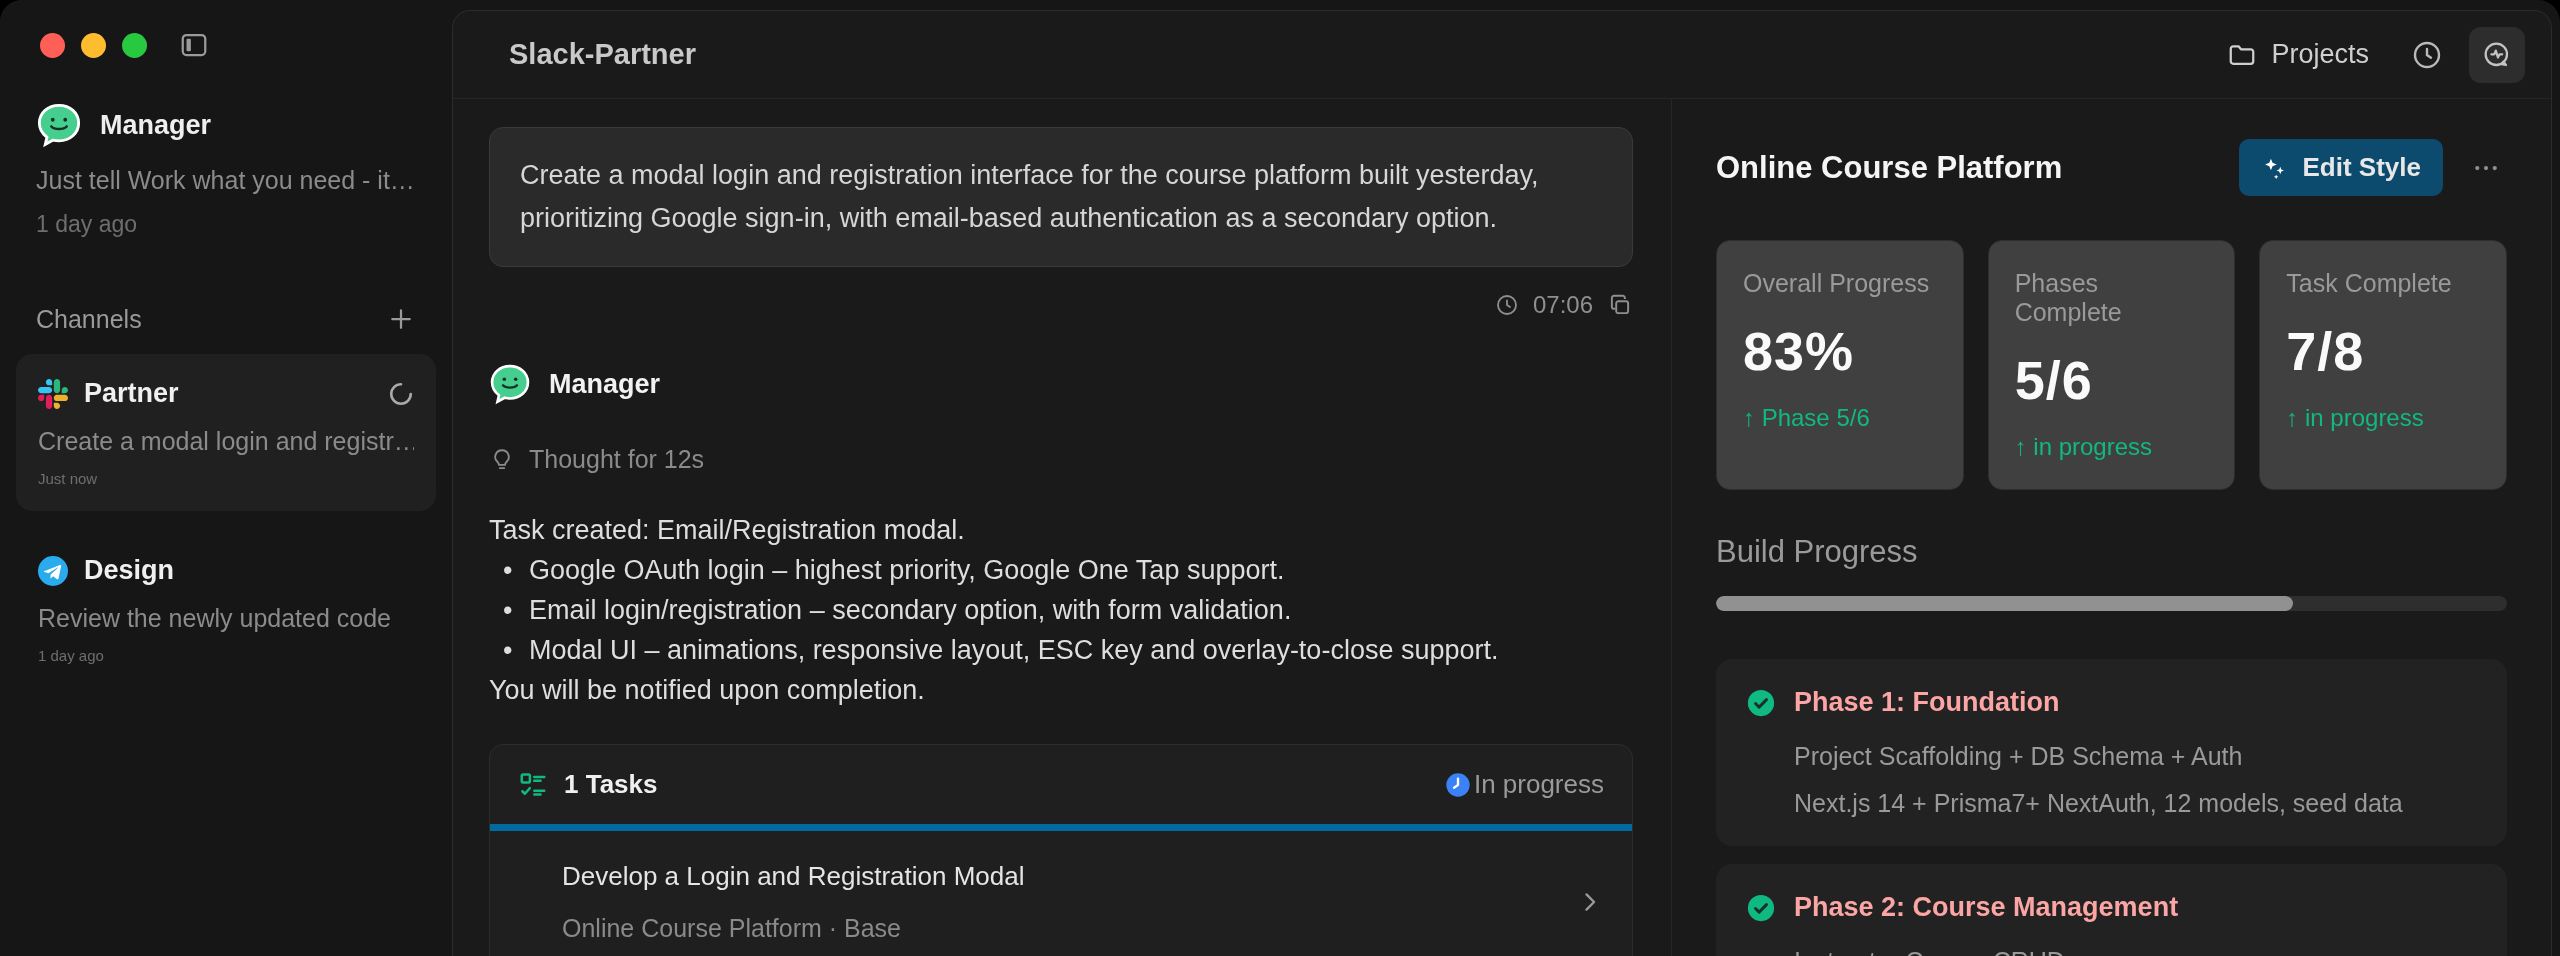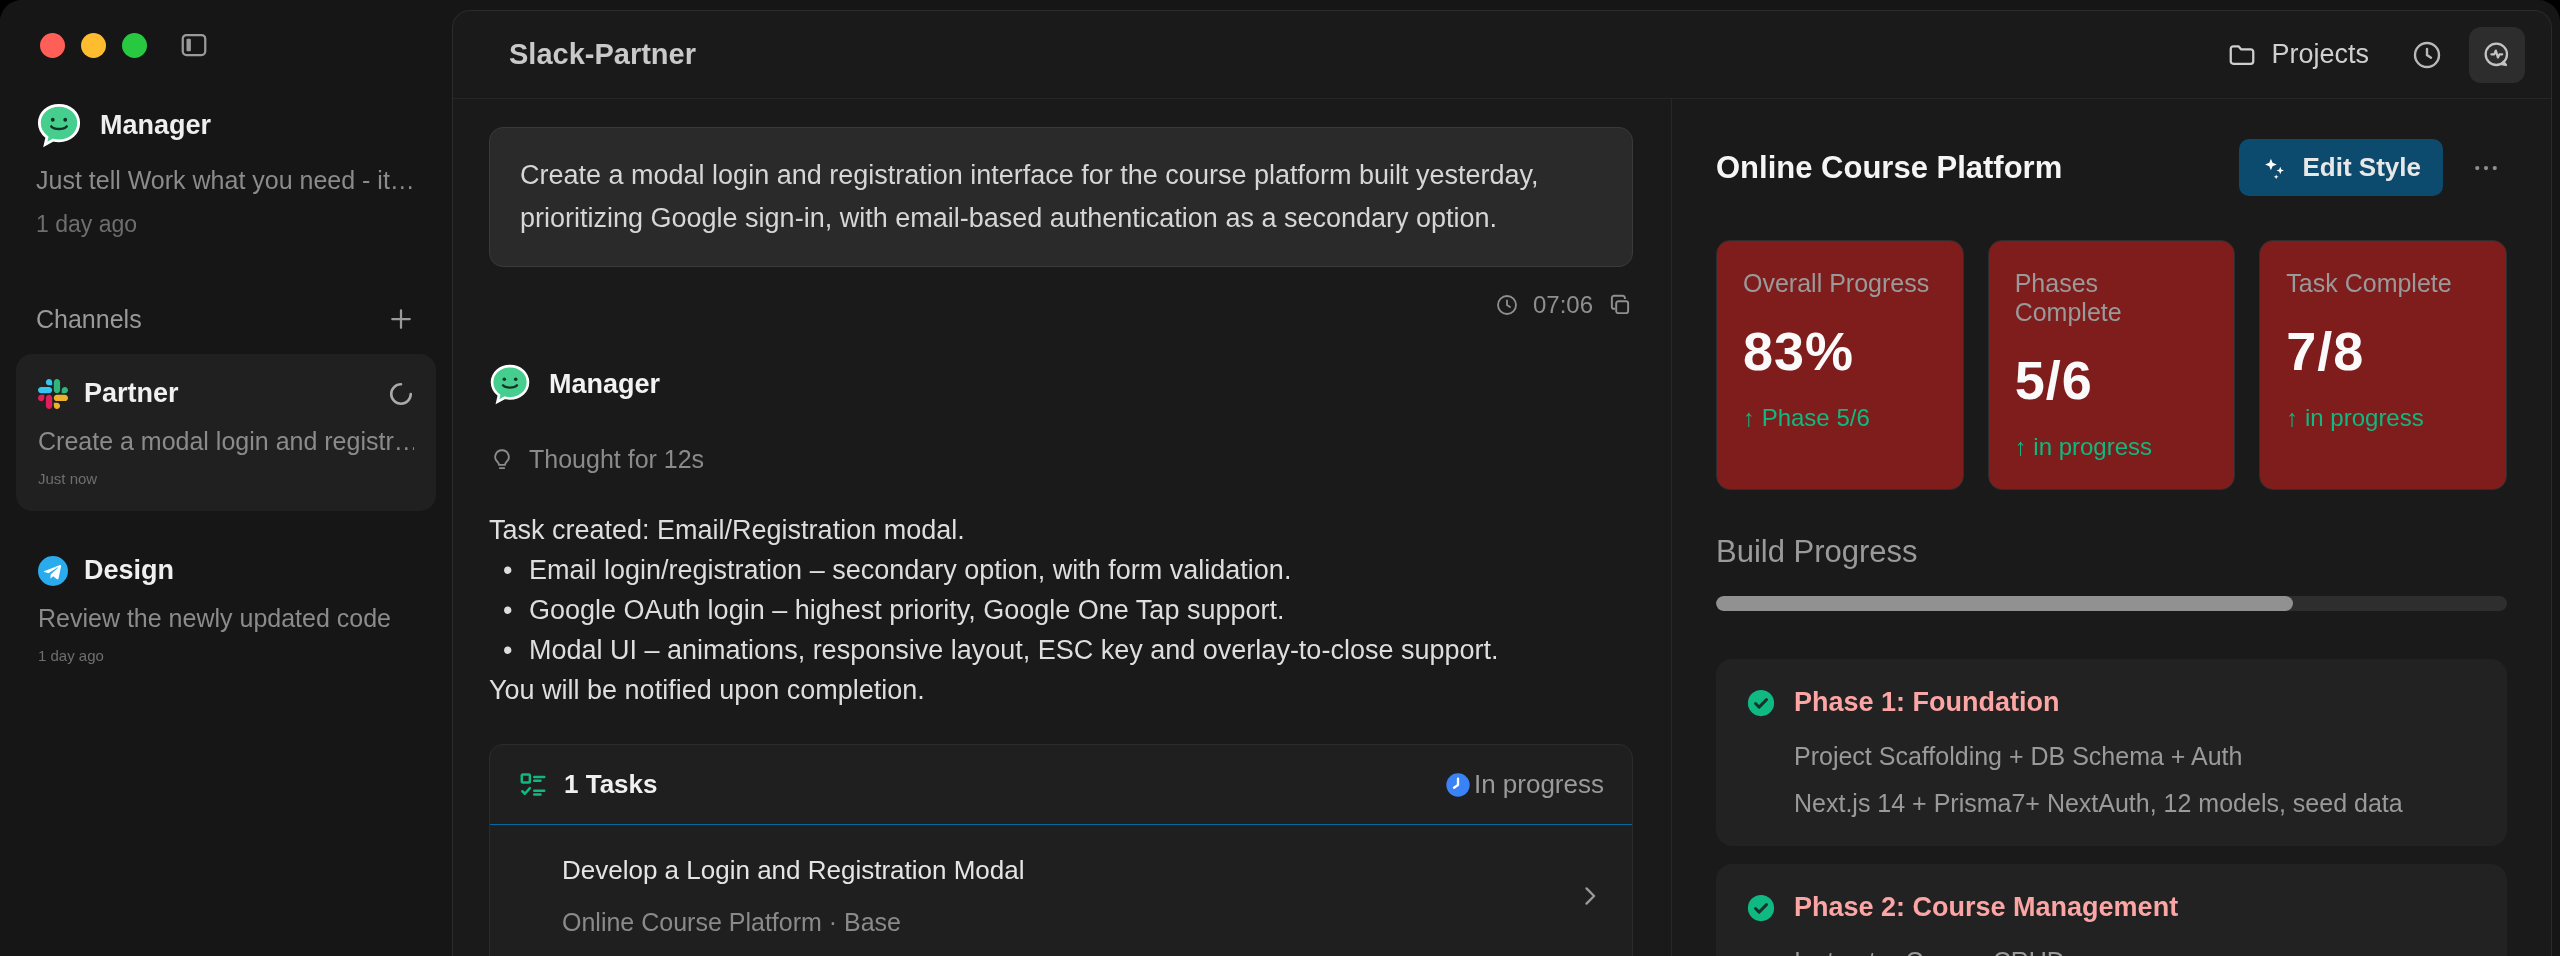--- a/index.html
+++ b/index.html
@@ -69,41 +69,41 @@
   .agent-row { display: flex; align-items: center; gap: 18px; margin-top: 44px; }
   .agent-name { font-size: 27px; font-weight: 700; color: #f2f2f2; }
   .thought-row { display: flex; align-items: center; gap: 14px; margin-top: 40px; color: #8b8b8b; font-size: 25px; }
   .response { margin-top: 36px; font-size: 27px; color: #dedede; line-height: 40px; }
   .response ul { list-style: none; padding-left: 14px; }
   .response li { padding-left: 26px; position: relative; }
   .response li::before { content: "•"; position: absolute; left: 0; color: #dedede; }
 
   .task-card { margin-top: 34px; background: #1f1f1f; border: 1px solid #2c2c2c; border-radius: 14px; overflow: hidden; }
   .task-card-head { display: flex; align-items: center; justify-content: space-between;
-                    padding: 24px 28px; border-bottom: 1px solid #0369a1; }
+                    padding: 24px 28px; border-bottom: 7px solid #0369a1; }
   .task-head-left { display: flex; align-items: center; gap: 16px; }
   .task-head-title { font-size: 26px; font-weight: 700; color: #f0f0f0; }
   .task-status { display: flex; align-items: center; gap: 2px; font-size: 26px; color: #9a9a9a; }
   .task-body { display: flex; align-items: center; justify-content: space-between; padding: 30px 28px 34px 72px; cursor: pointer; }
   .task-title { font-size: 26px; color: #e5e5e5; }
   .task-meta-line { margin-top: 22px; font-size: 25px; color: #8a8a8a; }
 
   
   .project-panel { width: 880px; flex: 0 0 880px; border-left: 1px solid #272727;
                    padding: 40px 44px 0 44px; overflow: hidden; }
   .panel-head { display: flex; align-items: center; justify-content: space-between; }
   .panel-title { font-size: 31px; font-weight: 700; color: #f5f5f5; }
   .panel-head-right { display: flex; align-items: center; gap: 22px; }
   .edit-style-btn { display: flex; align-items: center; gap: 14px; background: #0c4a6e;
                     border-radius: 10px; padding: 13px 22px; font-size: 26px; font-weight: 600;
                     color: #e8e8e8; cursor: pointer; }
   .more-btn { color: #8f8f8f; cursor: pointer; padding: 6px; }
 
   .stats-row { display: grid; grid-template-columns: 1fr 1fr 1fr; gap: 24px; margin-top: 44px; }
-  .stat-card { background: #7f1d1d; border: 1px solid #2e2e2e; border-radius: 14px; padding: 28px 26px; }
+  .stat-card { background: #404040; border: 1px solid #2e2e2e; border-radius: 14px; padding: 28px 26px; }
   .stat-label { font-size: 25px; color: #9a9a9a; }
   .stat-value { font-size: 54px; font-weight: 700; color: #fafafa; margin-top: 22px; letter-spacing: 1px; }
   .stat-delta { font-size: 24px; color: #10b981; margin-top: 22px; }
 
   .build-label { margin-top: 44px; font-size: 31px; color: #9a9a9a; }
   .progress-track { margin-top: 26px; height: 15px; background: #2e2e2e; border-radius: 8px; overflow: hidden; }
   .progress-fill { height: 100%; background: #919191; border-radius: 8px; }
 
   .phases { margin-top: 48px; display: flex; flex-direction: column; gap: 18px; }
   .phase-card { background: #222222; border-radius: 16px; padding: 28px 30px; }
@@ -266,22 +266,22 @@
               <path d="M12 3a6.2 6.2 0 0 0-4.1 10.9c.8.7 1.3 1.6 1.3 2.6h5.6c0-1 .5-1.9 1.3-2.6A6.2 6.2 0 0 0 12 3z"></path>
               <path d="M10 19.5h4"></path>
             </svg>
           </span>
           <span>Thought for 12s</span>
         </div>
 
         <div class="response">
           <p>Task created: Email/Registration modal.</p>
           <ul>
+            <li>Google OAuth login – highest priority, Google One Tap support.</li>
             <li>Email login/registration – secondary option, with form validation.</li>
-            <li>Google OAuth login – highest priority, Google One Tap support.</li>
             <li>Modal UI – animations, responsive layout, ESC key and overlay-to-close support.</li>
           </ul>
           <p>You will be notified upon completion.</p>
         </div>
 
         <div class="task-card">
           <div class="task-card-head">
             <div class="task-head-left">
               <span>
                 <svg width="30" height="30" viewBox="0 0 24 24" fill="none" stroke="#10b981" stroke-width="2" stroke-linecap="round" stroke-linejoin="round">

